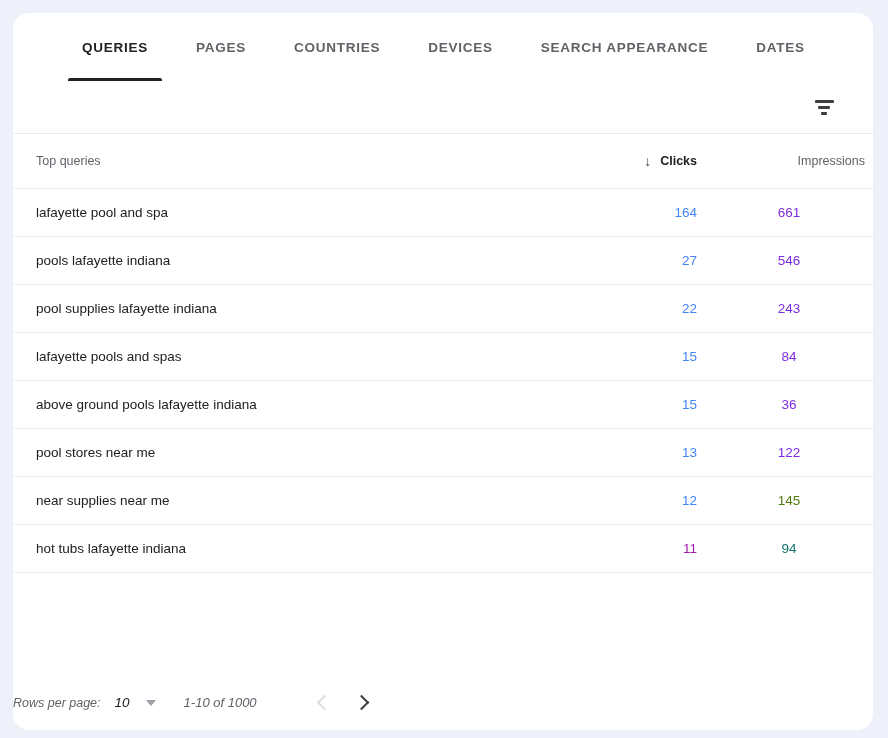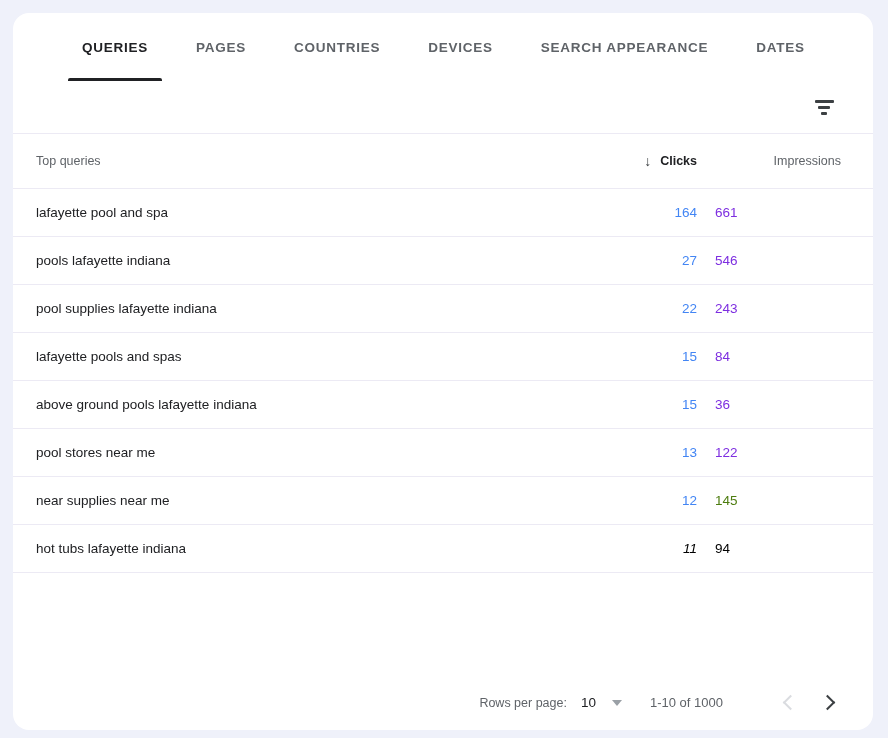--- a/index.html
+++ b/index.html
@@ -141,21 +141,21 @@
   }
   th.col-clicks {
     text-align: right;
     padding-right: 18px;
     width: 162px;
     color: #202124;
     font-weight: bold;
   }
   th.col-impr {
     text-align: right;
-    padding-right: 32px;
+    padding-right: 8px;
   }
   .sort-arrow {
     display: inline-block;
     margin-right: 9px;
     font-size: 14px;
     color: #3c4043;
     font-weight: normal;
     vertical-align: -1px;
   }
   .th-inner {
@@ -177,36 +177,36 @@
   td.col-query {
     text-align: left;
     padding-left: 23px;
   }
   td.col-clicks {
     text-align: right;
     padding-right: 18px;
     color: #4285f4;
   }
   td.col-impr {
-    text-align: left;
+    text-align: center;
     padding-right: 10px;
     color: #7d2ee0;
   }
 
   
   #footer {
     flex: 0 0 55px;
     height: 55px;
     display: flex;
     align-items: center;
-    justify-content: flex-end;
     padding-right: 24px;
     box-sizing: border-box;
     font-size: 12.5px;
     color: #5f6368;
+    font-style: italic;
   }
   #rows-label {
     margin-right: 14px;
   }
   #rows-select {
     display: flex;
     align-items: center;
     cursor: pointer;
     user-select: none;
     margin-right: 28px;
@@ -338,22 +338,22 @@
             <td class="col-clicks" style="color: rgb(66, 133, 244);">13</td>
             <td class="col-impr" style="color: rgb(125, 46, 224); margin-top: 32px;">122</td>
           </tr>
           <tr>
             <td class="col-query">near supplies near me</td>
             <td class="col-clicks" style="color: rgb(66, 133, 244);">12</td>
             <td class="col-impr" style="color: #4d7c0f;">145</td>
           </tr>
           <tr>
             <td class="col-query">hot tubs lafayette indiana</td>
-            <td class="col-clicks" style="color: #000000; font-style: italic;">11</td>
-            <td class="col-impr" style="color: #000000;">94</td>
+            <td class="col-clicks" style="color: #a21caf;">11</td>
+            <td class="col-impr" style="color: #0f766e;">94</td>
           </tr>
         </tbody>
     </table>
   </div>
 
   <div id="footer">
     <span id="rows-label">Rows per page:</span>
 
     <div id="rows-select">
       <span id="rows-value">10</span>

